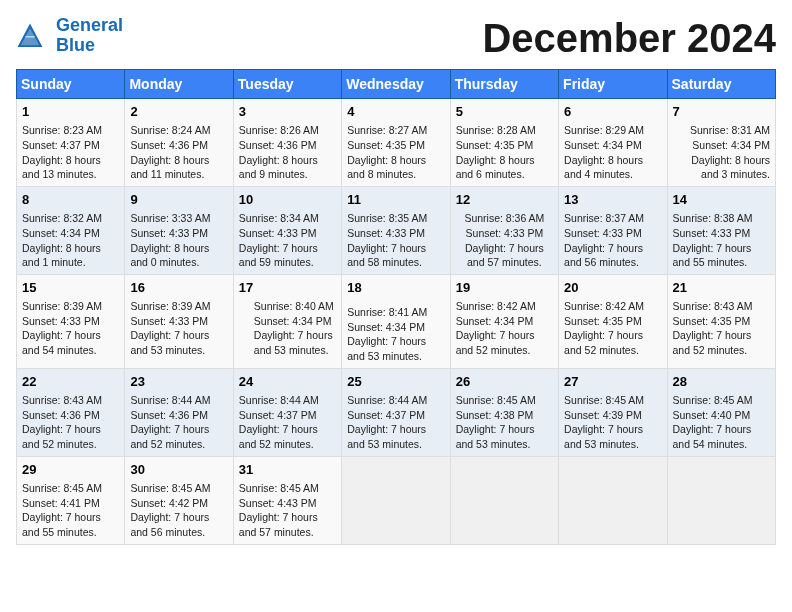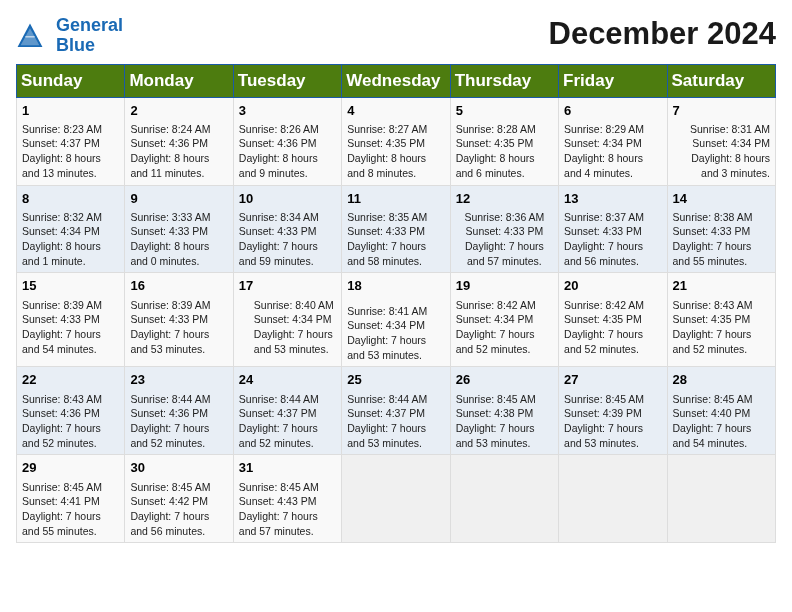--- a/index.html
+++ b/index.html
@@ -31,39 +31,39 @@
       color: #1a6ab5;
     }
     .logo-icon {
       width: 28px;
       height: 28px;
     }
     .title-area {
       text-align: right;
     }
     .month-title {
-      font-size: 31px;
+      font-size: 40px;
       font-weight: bold;
       color: #1a1a1a;
     }
     .location-title {
       font-size: 15px;
       color: #444;
     }
     table {
       width: 100%;
       border-collapse: collapse;
       font-size: 11px;
     }
     thead th {
-      background-color: #4d7c0f;
+      background-color: #3b82f6;
       color: #fff;
       padding: 6px 4px;
       text-align: left;
-      font-size: 17px;
+      font-size: 14px;
       font-weight: bold;
       border: 1px solid #1a5aa5;
     }
     tbody tr {
       border-bottom: 1px solid #ccc;
     }
     tbody tr:nth-child(odd) {
       background-color: #f9f9f9;
     }
     tbody tr:nth-child(even) {

